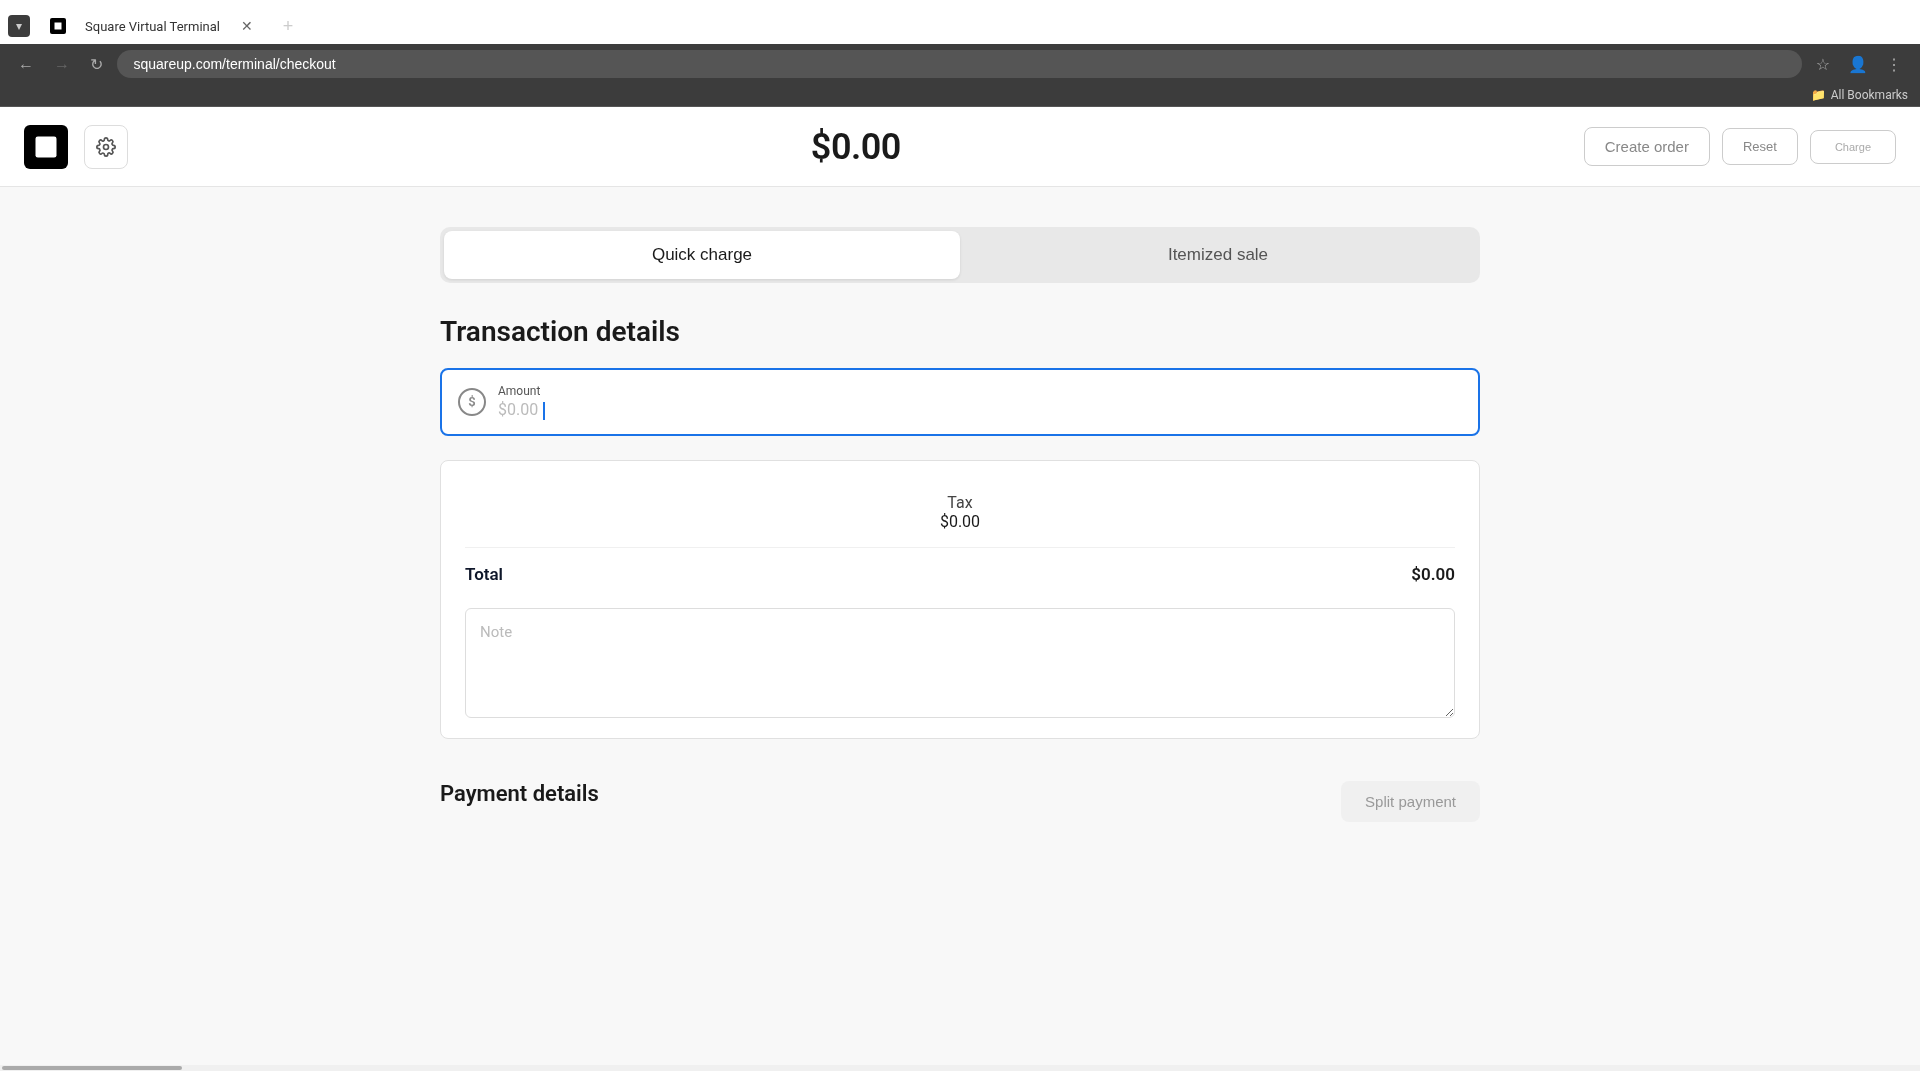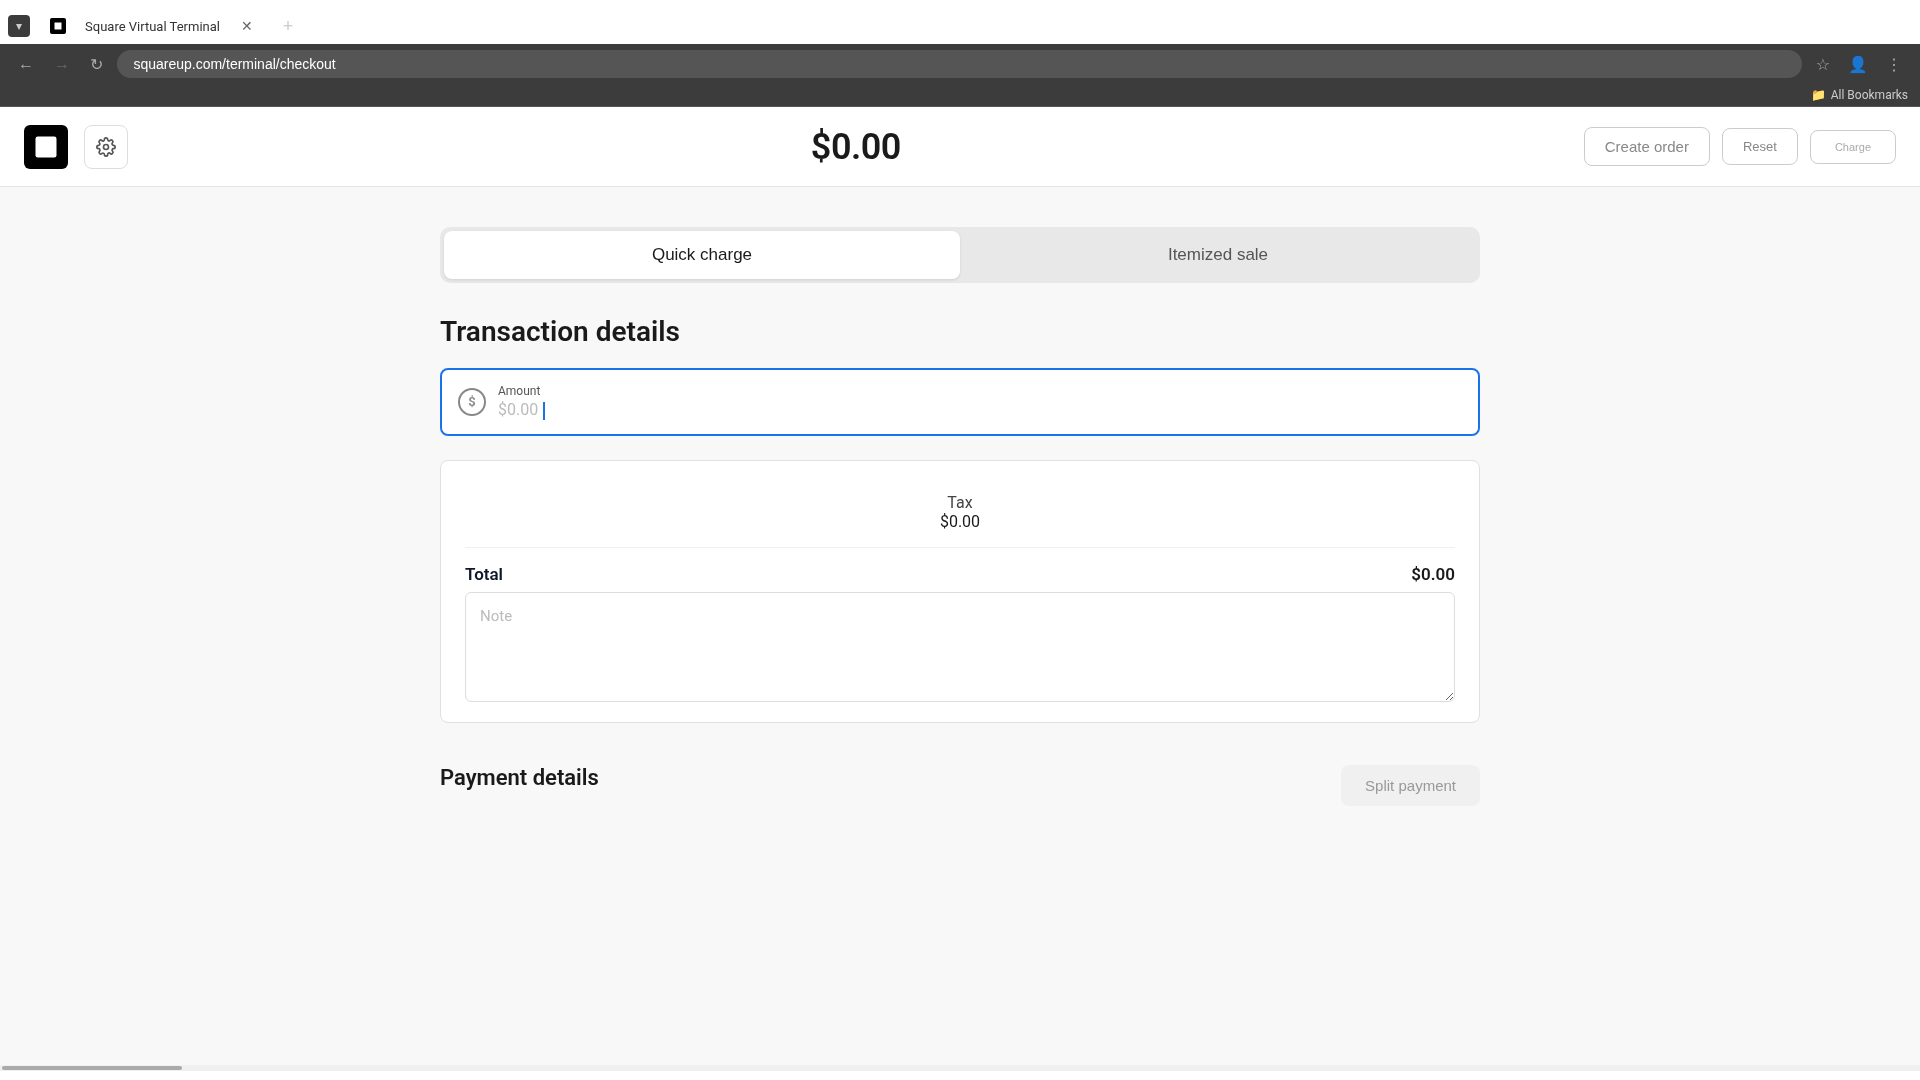--- a/index.html
+++ b/index.html
@@ -59,21 +59,21 @@
     @keyframes blink { 50% { opacity: 0; } }
 
     
     .summary-box { border: 1px solid #e0e0e0; border-radius: 8px; padding: 24px 24px 0; background: #fff; margin-bottom: 0; }
     .summary-row { display: flex; justify-content: space-between; align-items: center; padding: 8px 0; }
     .summary-row:first-child { border-bottom: 1px solid #f0f0f0; padding-bottom: 16px; margin-bottom: 8px; flex-direction: column; }
     .summary-label { font-size: 16px; color: #444; }
     .summary-value { font-size: 16px; color: #1a1a1a; }
     .summary-total-label { font-size: 17px; font-weight: 600; color: #0f172a; }
     .summary-total-value { font-size: 17px; font-weight: 600; color: #1a1a1a; }
-    .note-textarea { width: 100%; border: 1px solid #ddd; border-radius: 6px; padding: 14px; font-size: 15px; color: #999; resize: vertical; min-height: 110px; outline: none; margin-bottom: 16px; font-family: inherit; }
+    .note-textarea { width: 100%; border: 1px solid #ddd; border-radius: 6px; padding: 14px; font-size: 15px; color: #999; resize: vertical; min-height: 110px; outline: none; margin-top: 16px; margin-bottom: 16px; font-family: inherit; }
     .note-textarea::placeholder { color: #bbb; }
 
     
     .payment-section { margin-top: 42px; display: flex; justify-content: space-between; align-items: flex-start; }
     .payment-section-title { font-size: 22px; font-weight: 600; color: #1a1a1a; }
     .btn-split { background: #f0f0f0; border: none; border-radius: 8px; padding: 12px 24px; font-size: 15px; color: #999; cursor: pointer; }
 
     
     .main-content::-webkit-scrollbar { width: 6px; }
     .main-content::-webkit-scrollbar-track { background: #f0f0f0; }

